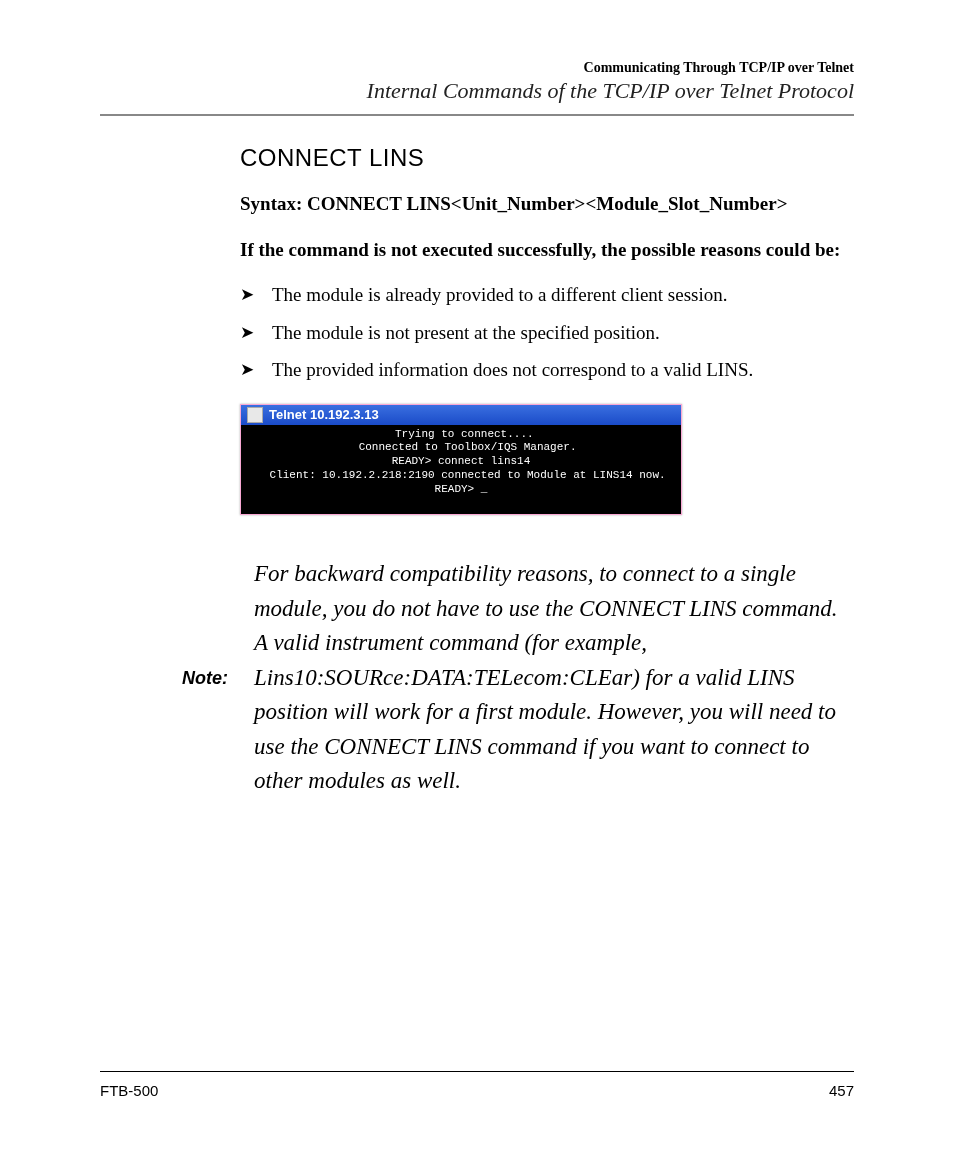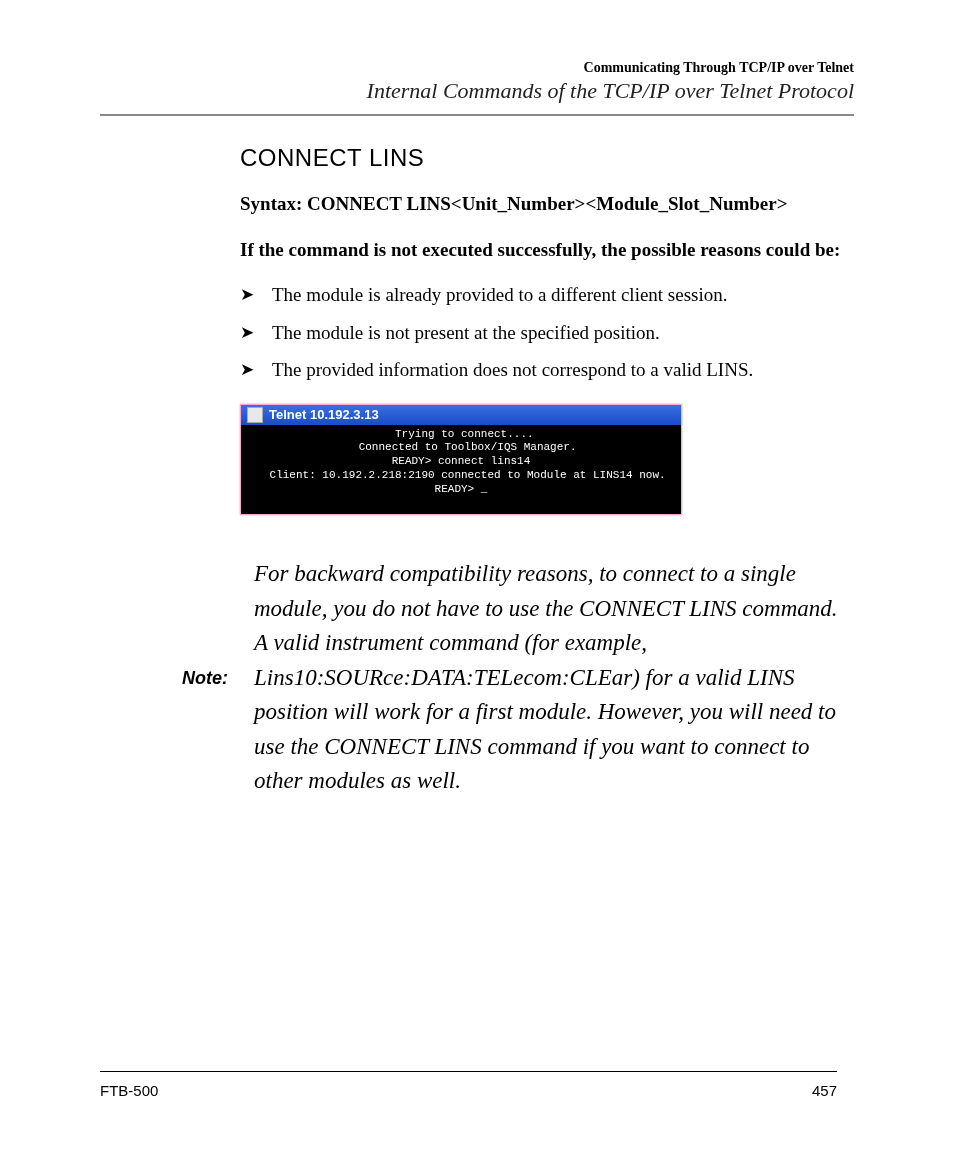--- a/index.html
+++ b/index.html
@@ -120,21 +120,21 @@
   .note-text {
     flex: 1;
     font-style: italic;
     font-size: 23px;
     line-height: 1.5;
     font-family: Liberation Serif, serif;
   }
   .footer {
     position: absolute;
     left: 100px;
-    right: 117px;
+    right: 100px;
     bottom: 60px;
   }
   .footer-rule {
     border: none;
     border-top: 1px solid #000;
     margin: 0 0 10px 0;
   }
   .footer-line {
     display: flex;
     justify-content: space-between;

